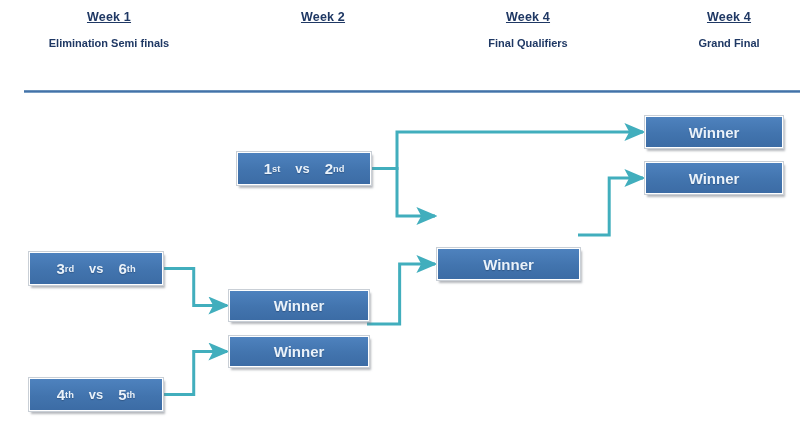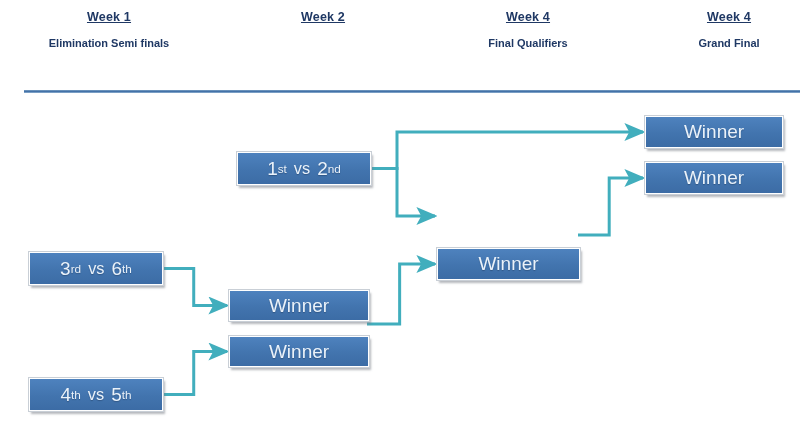--- a/index.html
+++ b/index.html
@@ -67,35 +67,36 @@
   }
 
   .node {
     position: absolute;
     box-sizing: border-box;
     background: linear-gradient(to bottom, #4E82BE 0%, #4274AE 55%, #3C6CA5 100%);
     border: 1px solid #ffffff;
     outline: 1px solid #C9CFD6;
     box-shadow: 2px 3px 2px rgba(120,125,135,.55);
     color: #EAF2FA;
-    font-size: 19px;
+    font-size: 15px;
     display: flex;
     align-items: center;
     justify-content: center;
     text-shadow: 0 1px 1px rgba(20,40,70,.35);
     white-space: nowrap;
+    font-weight: bold;
   }
   .node sup {
     font-size: .62em;
     vertical-align: super;
     line-height: 0;
   }
   .node .vs {
     font-size: .86em;
-    margin: 0 7px;
+    margin: 0 15px;
   }
 </style>
 </head>
 <body>
 
 <div id="header">
   <div class="col-head" style="left:-2px;">
     <div class="week-title">Week 1</div>
     <div class="week-sub">Elimination Semi finals</div>
   </div>

